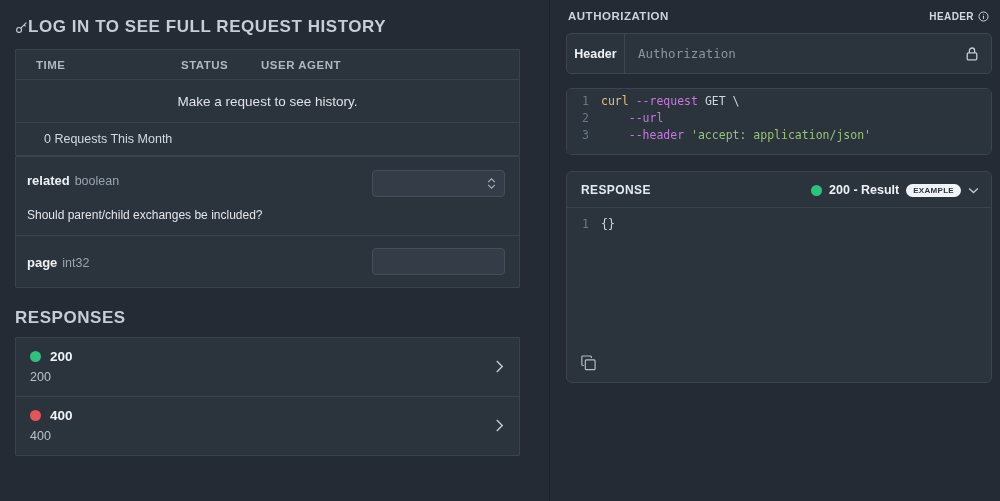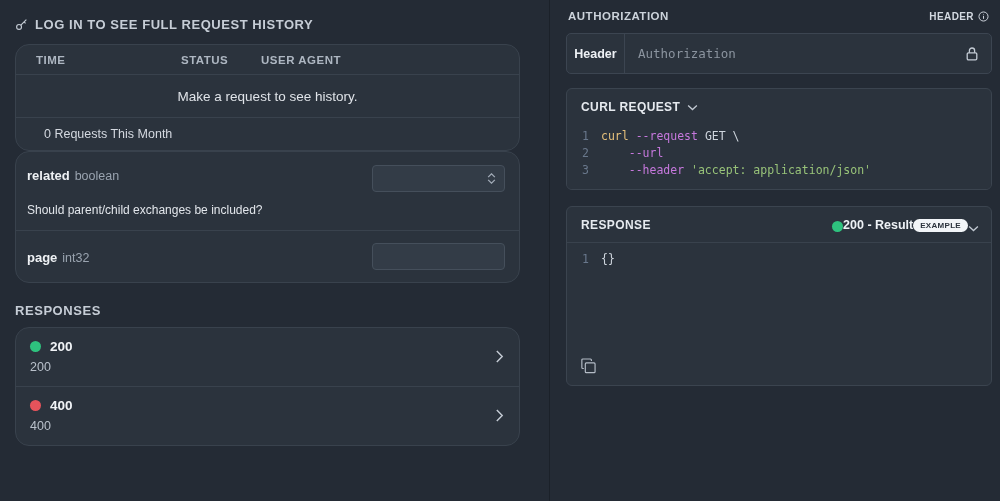--- a/index.html
+++ b/index.html
@@ -12,32 +12,32 @@
   .page { display: flex; width: 1000px; height: 501px; }
 
   
   .left {
     width: 550px; height: 501px;
     padding: 10px 15px 0 15px;
     border-right: 1px solid #1b2129;
     overflow: hidden;
   }
   .section-label {
-    font-size: 13px; font-weight: bold; letter-spacing: .55px;
+    font-size: 17px; font-weight: bold; letter-spacing: .55px;
     color: #c6cdd6; text-transform: uppercase;
-    display: flex; align-items: center; gap: 7px;
+    display: flex; align-items: center; 
   }
   .hist-head { margin: 7px 0 12px 0; }
   .key-icon { display: inline-block; width: 13px; height: 13px; color: #c6cdd6; }
   .key-icon svg { display: block; }
 
   .card {
     background: #2b333d;
     border: 1px solid #39424d;
-    border-radius: 14px;
+    border-radius: 1px;
     overflow: hidden;
   }
   .hist-card { width: 505px; }
   .hist-row {
     display: flex; align-items: center;
     height: 30px; padding: 0 0 0 20px;
     border-bottom: 1px solid #39424d;
   }
   .hist-row:last-child { border-bottom: none; }
   .hcol { font-size: 11.5px; font-weight: bold; letter-spacing: .5px; color: #aeb7c2; }
@@ -153,29 +153,29 @@
     background: #f4511e; color: #ffffff;
     font-size: 14.5px; font-weight: bold;
     border: none; border-radius: 5px;
     padding: 9px 21px; cursor: pointer;
     font-family: "Liberation Sans", sans-serif;
   }
 
   .resp-card2 {
     margin-top: 16px;
     background: #2b333d; border: 1px solid #3b444f; border-radius: 6px;
-    overflow: hidden; height: 180px; display: flex; flex-direction: column;
+    overflow: hidden; height: 212px; display: flex; flex-direction: column;
   }
   .resp-head {
     display: flex; align-items: center; justify-content: space-between;
     padding: 11px 12px 10px 14px;
     border-bottom: 1px solid #39424d;
   }
   .resp-head-title { font-size: 12px; font-weight: bold; letter-spacing: .4px; color: #e6eaef; }
-  .resp-head-right { display: flex; align-items: flex-end; }
+  .resp-head-right { display: flex; align-items: center; gap: 7px; }
   .resp-status { font-size: 12.5px; font-weight: bold; color: #eef2f6; }
   .pill {
     background: #f2f5f8; color: #2b333d;
     font-size: 8px; font-weight: bold; letter-spacing: .3px;
     padding: 2px 7px; border-radius: 9px;
   }
   .resp-body {
     flex: 1;
     padding: 8px 0 0 0;
     font-family: "DejaVu Sans Mono", monospace;
@@ -298,28 +298,20 @@
         <span>
           <svg class="lock-icon" width="14" height="16" viewBox="0 0 14 16" fill="none" stroke="currentColor" stroke-width="1.3">
             <rect x="2.2" y="6.8" width="9.6" height="7" rx="1.2"></rect>
             <path d="M4.4 6.8 V4.6 a2.6 2.6 0 0 1 5.2 0 V6.8"></path>
           </svg>
         </span>
       </div>
     </div>
 
     <div class="code-card">
-      <div class="code-head">
-        <span>CURL REQUEST</span>
-        <span>
-          <svg class="chev-down" width="11" height="7" viewBox="0 0 12 8" fill="none" stroke="currentColor" stroke-width="1.5">
-              <path d="M1 1.8 L6 6.4 L11 1.8"></path>
-            </svg>
-        </span>
-      </div>
       <div class="code-body">
         <div class="code-line">
           <span class="ln">1</span>
           <span class="tok-cmd">curl</span><span class="tok-plain"> </span><span class="tok-flag">--request</span><span class="tok-plain"> GET \</span>
         </div>
         <div class="code-line">
           <span class="ln">2</span>
           <span class="tok-plain">    </span><span class="tok-flag">--url</span>
         </div>
         <div class="code-line">

